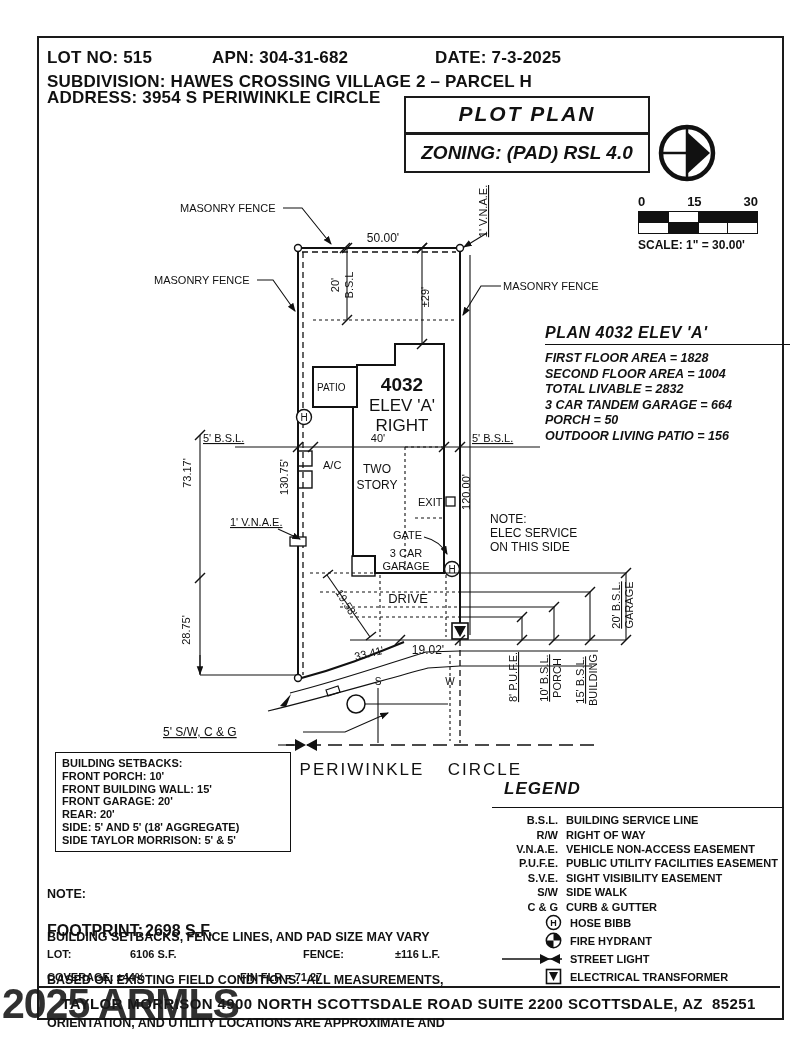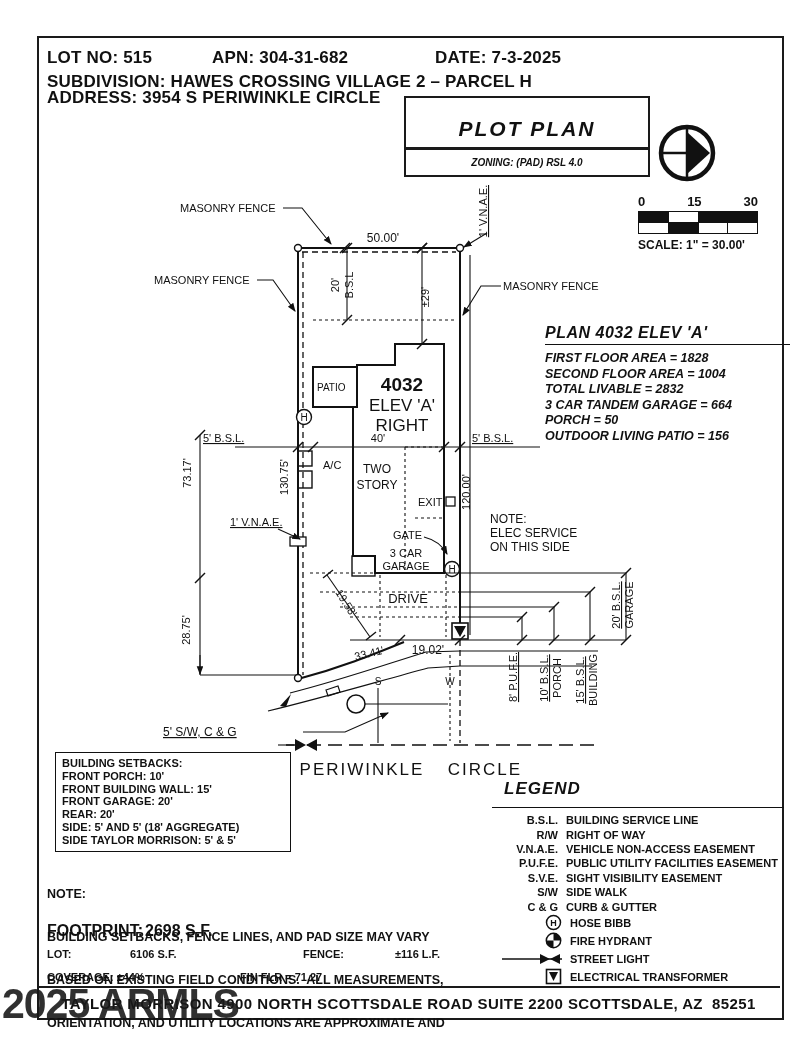--- a/index.html
+++ b/index.html
@@ -5,22 +5,22 @@
   html,body{margin:0;padding:0;}
   body{width:800px;height:1051px;position:relative;background:#fff;
        font-family:"Liberation Sans",sans-serif;color:#111;overflow:hidden;}
   .abs{position:absolute;}
   .sheet{left:37px;top:36px;width:743px;height:980px;border:2px solid #1a1a1a;}
   
   .hline{font-size:17px;font-weight:600;letter-spacing:.2px;white-space:pre;}
   
   .ppbox{left:404px;top:96px;width:242px;border:2px solid #1a1a1a;background:#fff;}
   .pptitle{font-size:21px;font-style:italic;font-weight:600;letter-spacing:2px;
-           text-align:center;padding:19px 0 6px 0;border-bottom:2px solid #1a1a1a;}
-  .ppzone{font-size:10px;font-style:italic;font-weight:600;text-align:center;
+           text-align:center;padding:4px 0 6px 0;border-bottom:2px solid #1a1a1a;}
+  .ppzone{font-size:19px;font-style:italic;font-weight:600;text-align:center;
           padding:7px 0;border-top:1px solid #1a1a1a;}
   
   .sb{left:638px;top:194px;width:120px;}
   .sb-ticks{display:flex;justify-content:space-between;font-size:13px;font-weight:600;}
   .sb-bar{border:1.5px solid #111;margin-top:2px;}
   .sb-row{display:flex;height:10px;}
   .sb-cell{flex:1;border-right:1px solid #111;}
   .sb-cell:last-child{border-right:none;}
   .ink{background:#111;} .paper{background:#fff;}
   .sb-label{font-size:12px;font-weight:600;margin-top:4px;white-space:pre;}

